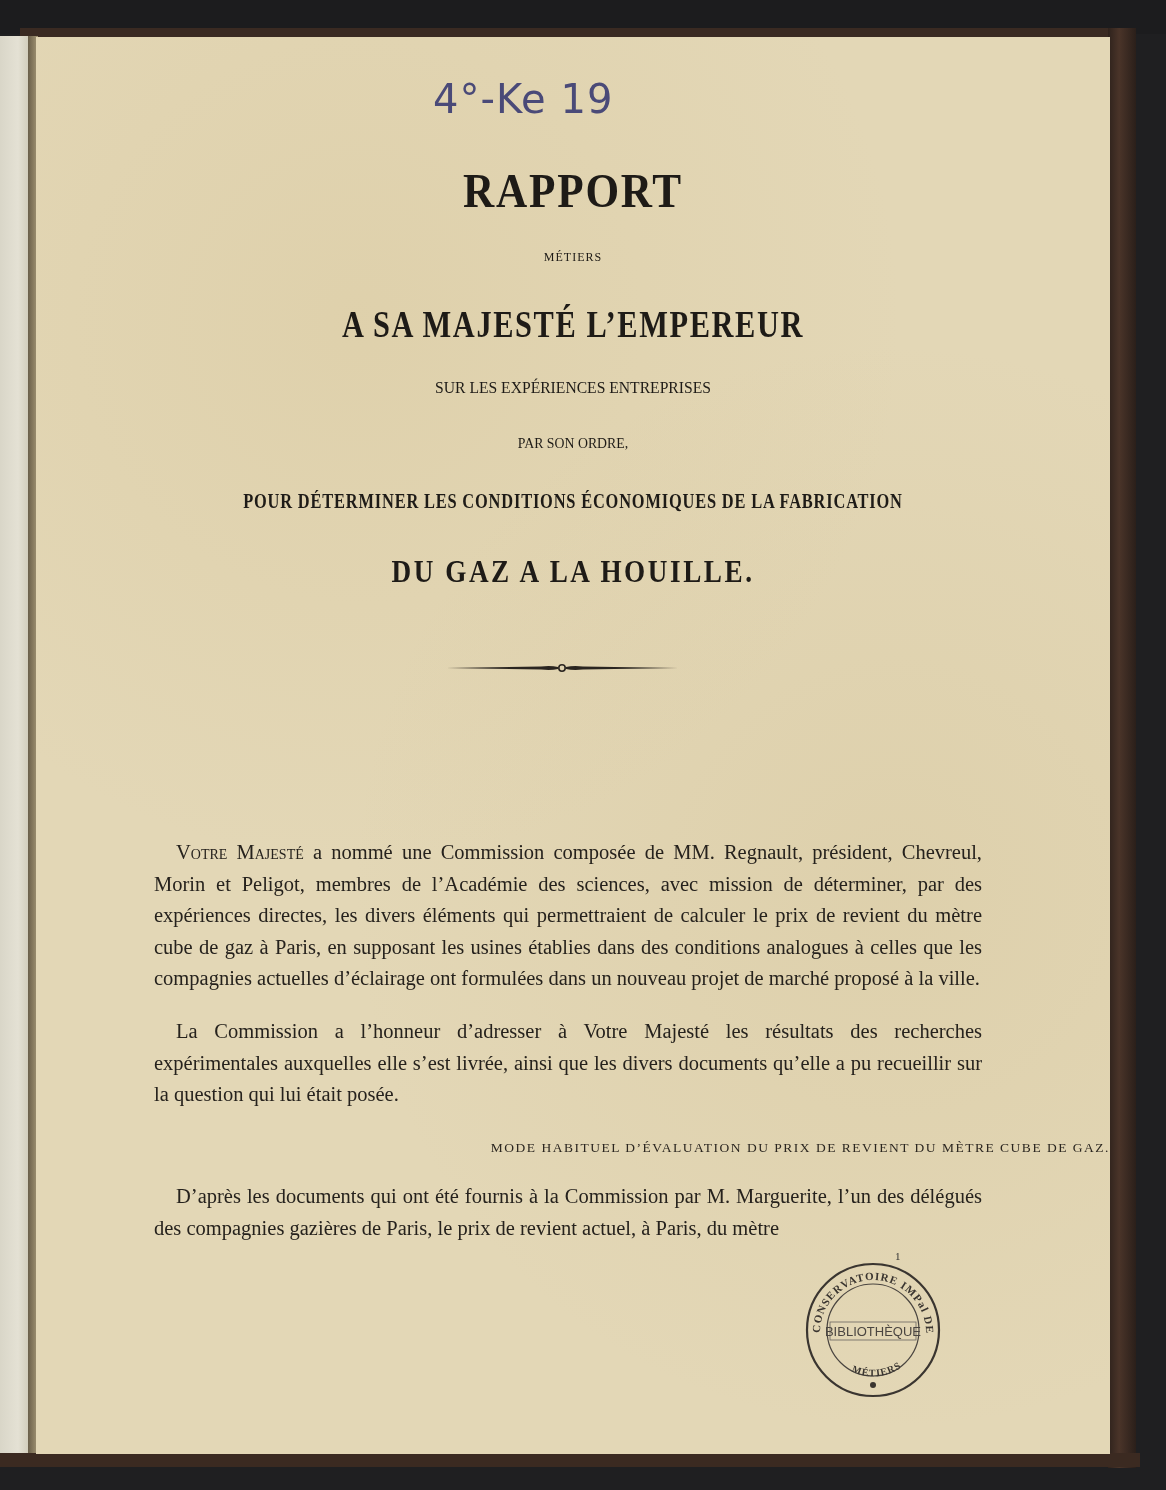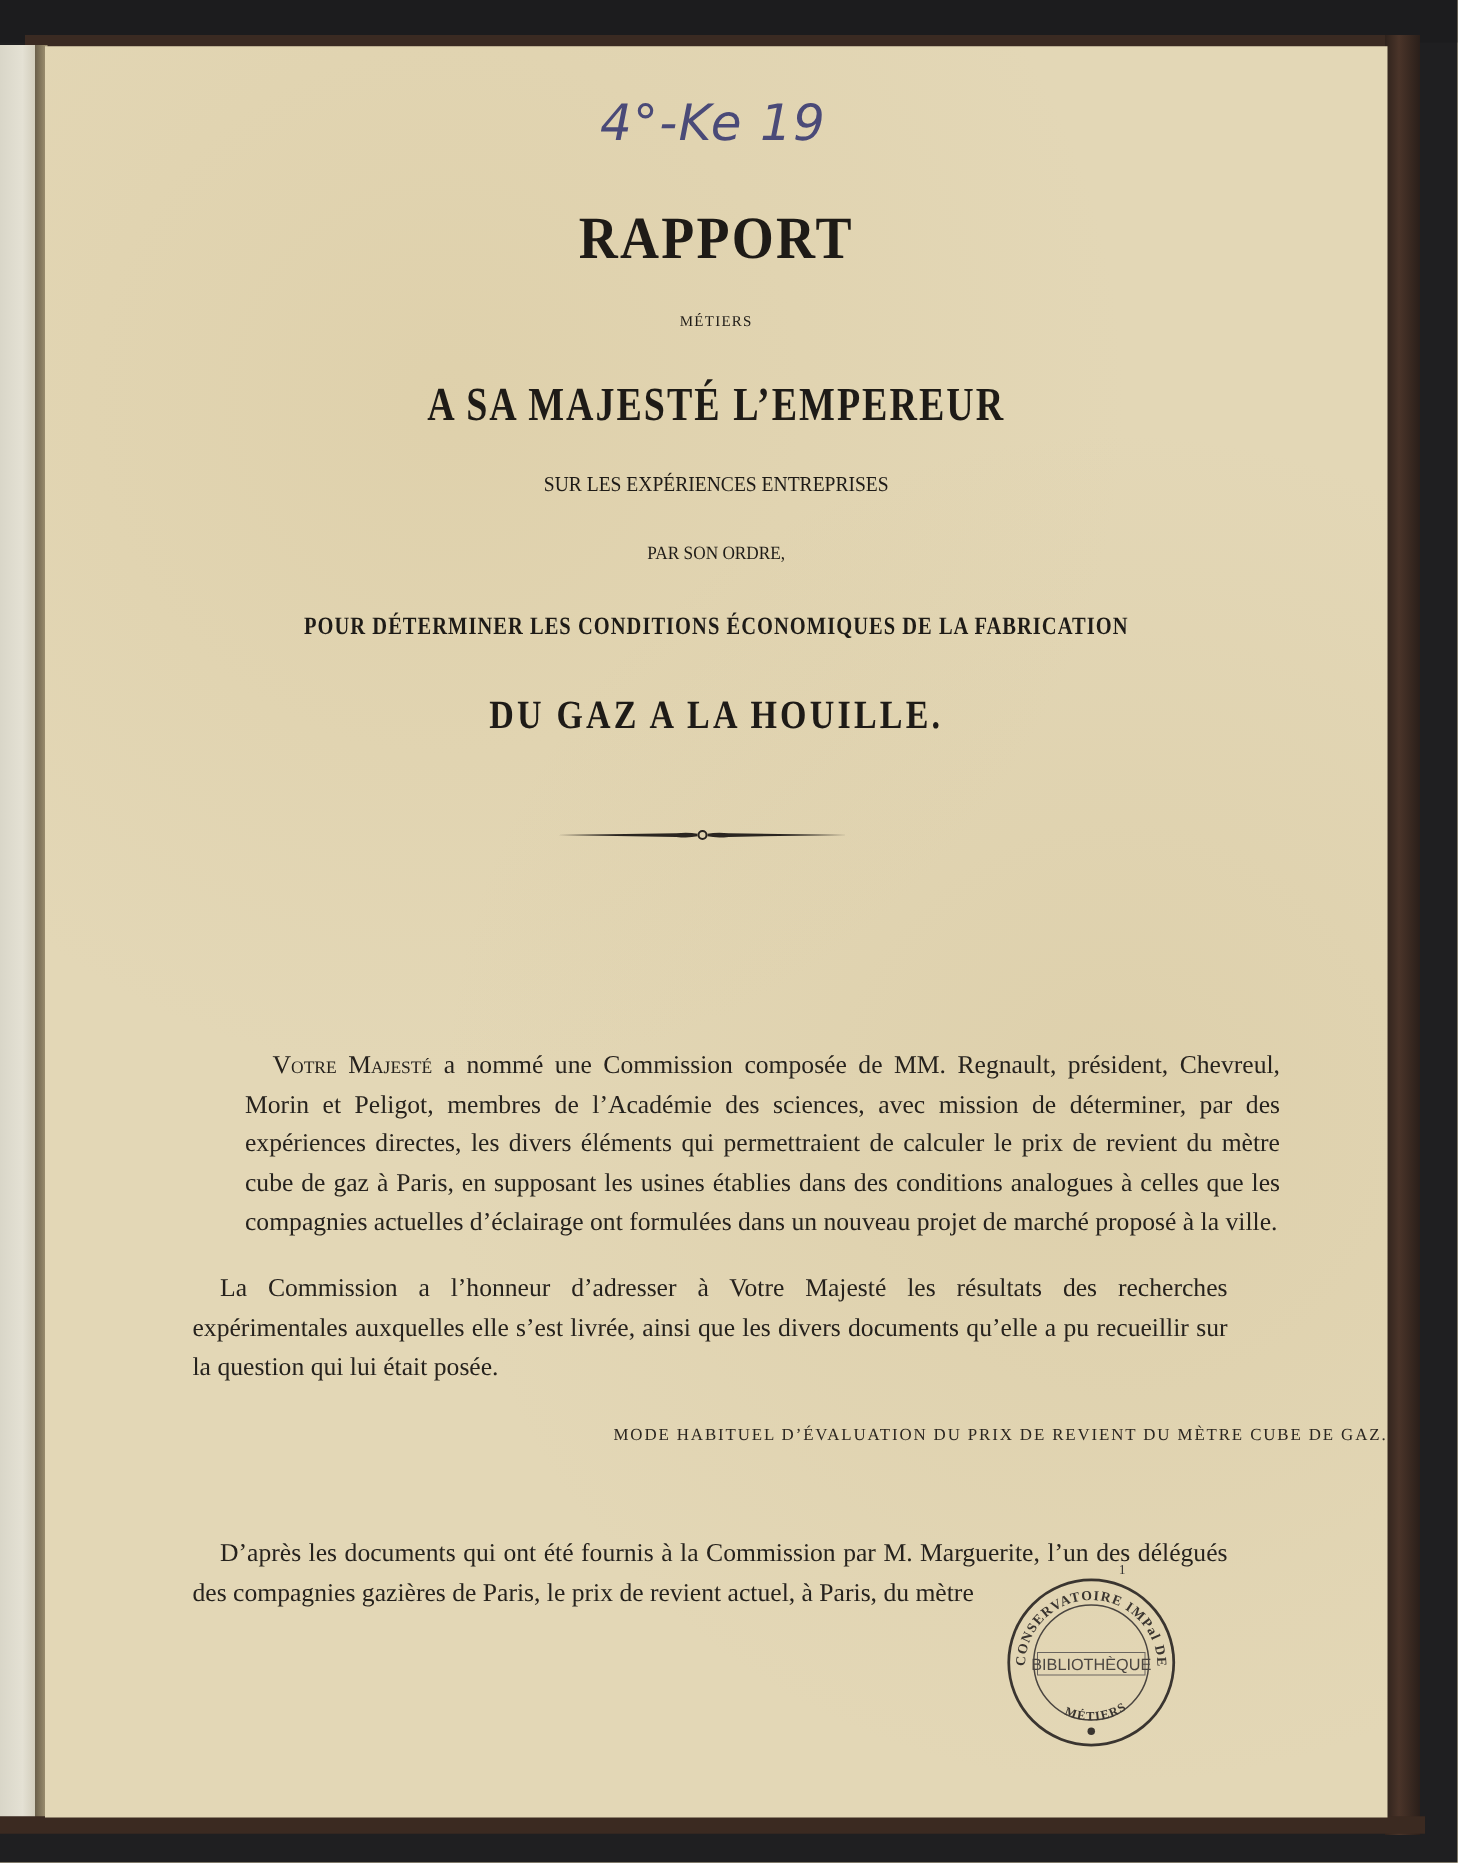--- a/index.html
+++ b/index.html
@@ -4,37 +4,37 @@
 <style>
   html, body { margin:0; padding:0; }
   body { width:1166px; height:1490px; background:#1f1f21; position:relative; overflow:hidden; font-family:"Liberation Serif", "DejaVu Serif", serif; }
   .cover-top { position:absolute; left:0; top:0; width:1166px; height:34px; background:#1c1c1e; }
   .binding-top { position:absolute; left:20px; top:28px; width:1110px; height:10px; background:#3a2a22; }
   .binding-right { position:absolute; left:1108px; top:28px; width:28px; height:1440px; background:linear-gradient(90deg,#2e221c,#4a3429 40%,#2a1f1a); }
   .binding-bottom { position:absolute; left:0; top:1453px; width:1140px; height:14px; background:#3b2a21; }
   .prev-page { position:absolute; left:0; top:36px; width:30px; height:1418px; background:linear-gradient(90deg,#d9d6c8,#e4e1d4 60%,#cfcab8); }
   .gutter { position:absolute; left:28px; top:36px; width:10px; height:1418px; background:linear-gradient(90deg,#6a5f4a,#a49675); }
   .page { position:absolute; left:36px; top:37px; width:1074px; height:1417px; background:#e3d7b6; background-image: radial-gradient(circle at 30% 20%, rgba(210,190,140,0.25), transparent 40%), radial-gradient(circle at 80% 60%, rgba(200,180,130,0.2), transparent 45%); }
-  .shelfmark { position:absolute; left:433px; top:76px; font-family:"DejaVu Sans", sans-serif; font-style:italic; font-size:40px; color:#4a4a78; letter-spacing:1px;margin-left:47px; }
+  .shelfmark { position:absolute; left:433px; top:76px; font-family:"DejaVu Sans", sans-serif; font-size:40px; color:#4a4a78; letter-spacing:1px; }
   .center { position:absolute; left:36px; width:1074px; text-align:center; color:#1e1b17; }
   .t-rapport { top:163px; font-size:48px; font-weight:bold; letter-spacing:2px; transform:scaleX(0.9); }
   .t-adresse { top:250px; font-size:12px; letter-spacing:1px; }
   .t-majeste { top:302px; font-size:38px; font-weight:bold; letter-spacing:2px; transform:scaleX(0.8); }
   .t-sur { top:378px; font-size:17px; transform:scaleX(0.92); }
   .t-par { top:435px; font-size:15px; transform:scaleX(0.92); }
   .t-pour { top:490px; font-size:20px; font-weight:bold; letter-spacing:1px; transform:scaleX(0.82); }
   .t-gaz { top:553px; font-size:32px; font-weight:bold; letter-spacing:3px; transform:scaleX(0.85); }
   .ornament { position:absolute; left:446px; top:660px; width:232px; height:16px; }
   .body-text { position:absolute; left:154px; width:828px; font-size:20.5px; line-height:31.5px; color:#26221d; text-align:justify; transform-origin:left top; }
   .para p { margin:0; text-indent:22px; }
   .sc { font-variant:small-caps; }
-  .p1 { top:837px;margin-left:42px; }
+  .p1 { top:837px; }
   .p2 { top:1016px; }
   .section-head { position:absolute; left:36px; width:1074px; top:1140px; text-align:right; font-size:13.5px; letter-spacing:1.5px; color:#2b2620; }
-  .p3 { top:1228px;font-family:Liberation Serif, serif; }
+  .p3 { top:1181px;font-family:Liberation Serif, serif; }
   .stamp { position:absolute; left:798px; top:1258px; width:150px; height:140px; }
   .page-num { position:absolute; left:895px; top:1250px; font-size:11px; color:#333; }
 </style>
 </head>
 <body>
 
 <div class="cover-top"></div>
 <div class="binding-top"></div>
 <div class="prev-page"></div>
 <div class="gutter"></div>

